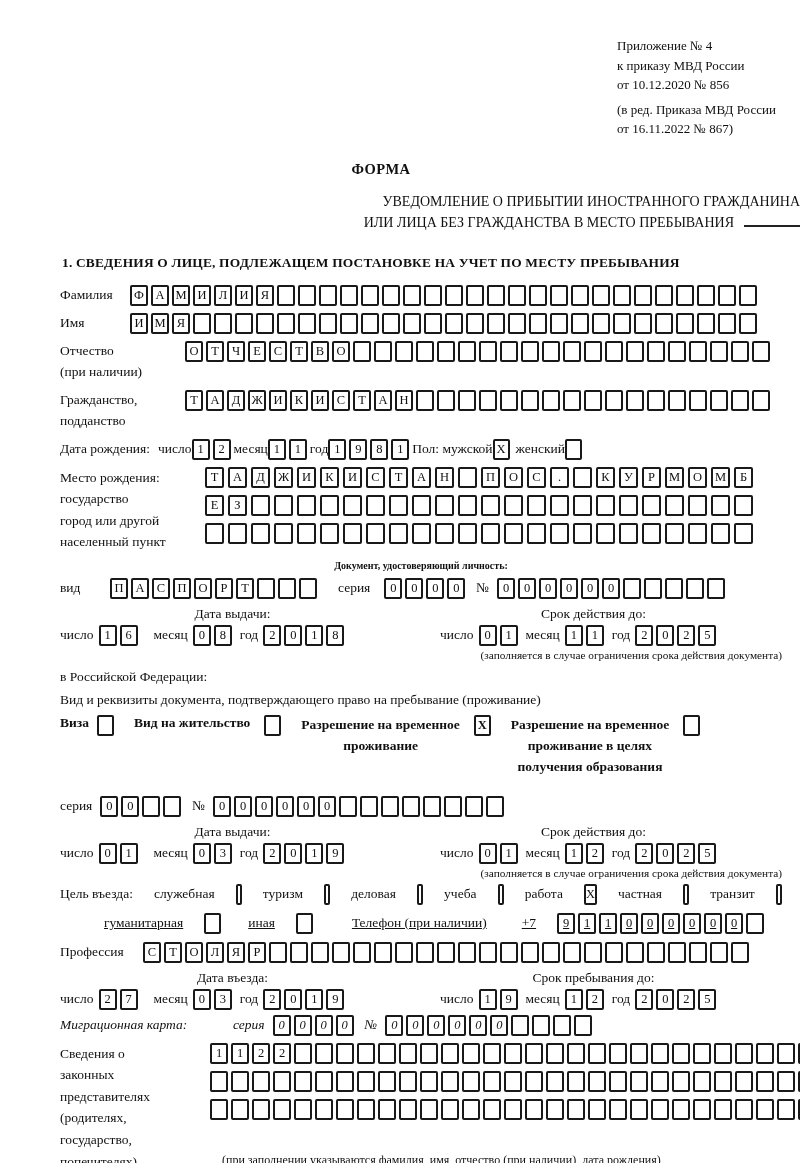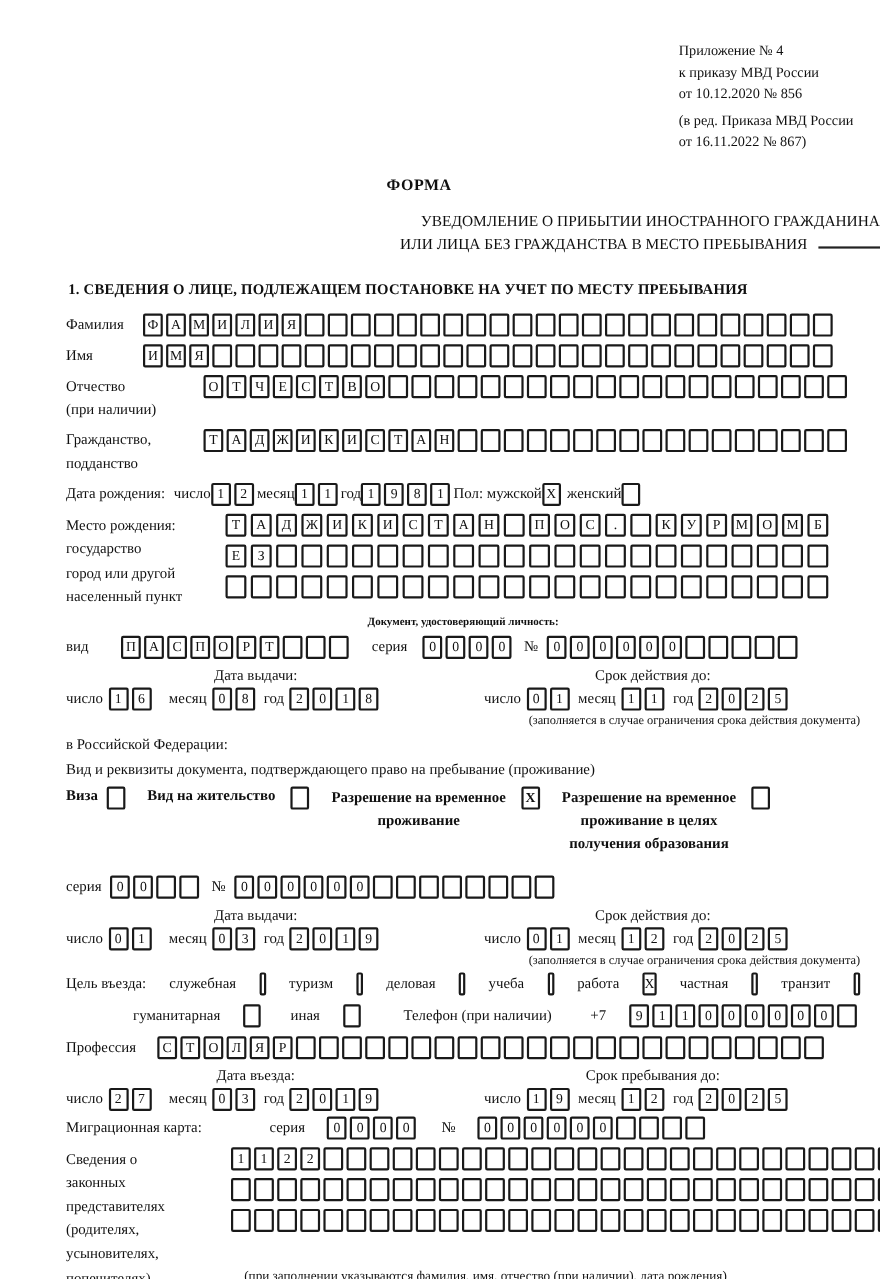--- a/index.html
+++ b/index.html
@@ -33,21 +33,21 @@
   .dcol2{flex:1;}
   .dtitle{text-align:center;margin-bottom:3px;}
   .dline{display:flex;align-items:center;gap:5px;}
   .dnote{font-size:11.3px;text-align:right;margin-top:3px;white-space:nowrap;}
   .intro{line-height:1.7;margin-bottom:3px;}
   .opts{display:flex;align-items:flex-start;margin:2px 0 18px;font-weight:bold;}
   .opt{display:flex;align-items:flex-start;}
   .opt-text{text-align:center;line-height:1.55;}
   .gap8{width:8px;flex:none;} .gap14{width:14px;flex:none;} .gap20{width:20px;flex:none;}
   .prow{display:flex;align-items:center;gap:21px;margin-bottom:8px;white-space:nowrap;}
-  .indent105{margin-left:61px;}
+  .indent105{margin-left:44px;text-decoration:underline;}
   .note-line{font-size:12px;margin:2px 0 0 120px;}
 </style>
 </head>
 <body>
 
 <div class="page">
 
   <div class="top-note">
     <div>Приложение № 4</div>
     <div>к приказу МВД России</div>
@@ -643,21 +643,21 @@
           <span class="strip">
               <span class="cell">2</span>
               <span class="cell">0</span>
               <span class="cell">2</span>
               <span class="cell">5</span>
             </span>
         </div>
       </div>
     </div>
 
-    <div class="row" style="gap:20px;">
+    <div class="row" style="gap:8px;font-style:italic;">
       <span style="width:165px;">Миграционная карта:</span>
       <span>серия</span>
       <span class="strip">
           <span class="cell">0</span>
           <span class="cell">0</span>
           <span class="cell">0</span>
           <span class="cell">0</span>
         </span>
       <span>№</span>
       <span class="strip">
@@ -673,21 +673,21 @@
           <span class="cell"></span>
         </span>
     </div>
 
     <div class="rowt mrows" style="margin-top:4px;">
       <span class="lbl w150">
         <span>Сведения о</span><br>
         <span>законных</span><br>
         <span>представителях</span><br>
         <span>(родителях,</span><br>
-        <span>усыновителях,</span><br>
+        <span>государство,</span><br>
         <span>попечителях)</span>
       </span>
       <span>
         <span class="strip">
             <span class="cell">1</span>
             <span class="cell">1</span>
             <span class="cell">2</span>
             <span class="cell">2</span>
             <span class="cell"></span>
             <span class="cell"></span>

